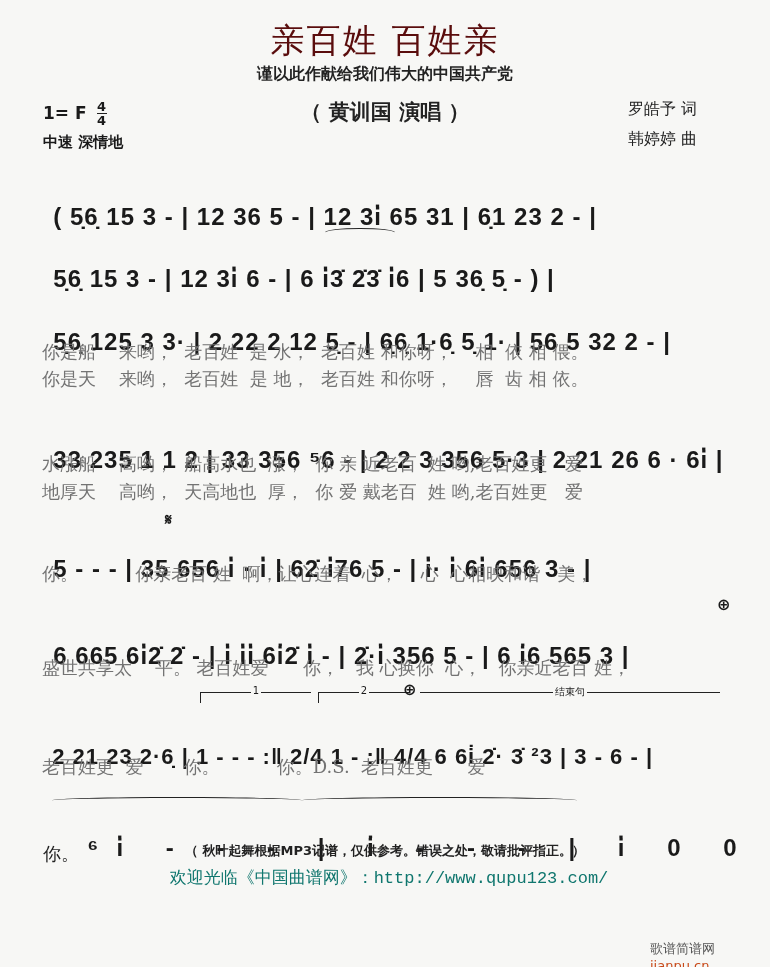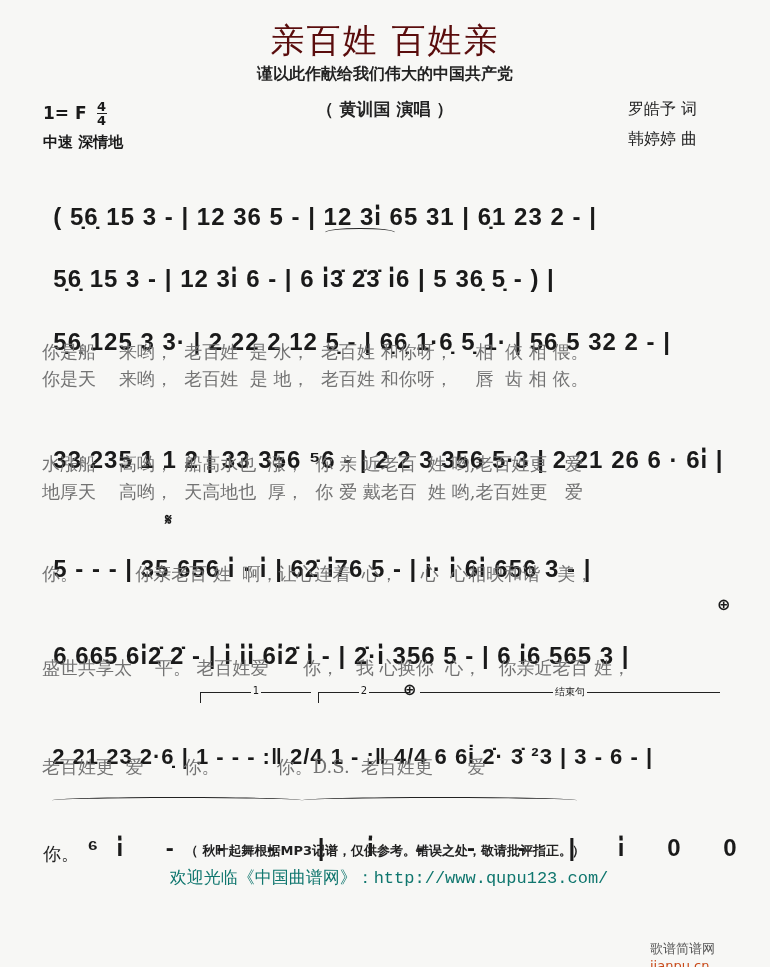--- a/index.html
+++ b/index.html
@@ -15,21 +15,21 @@
     top: 18px; left: 0; width: 770px; text-align: center;
     font-size: 34px; color: #5a0d0d; letter-spacing: 2px;
     font-family: "DejaVu Sans", sans-serif;
   }
   .subtitle {
     top: 64px; left: 0; width: 770px; text-align: center;
     font-size: 16px; font-weight: bold; color: #222;
   }
   .singer {
     top: 98px; left: 0; width: 770px; text-align: center;
-    font-size: 17px; font-weight: bold; color: #222;
+    font-size: 21px; font-weight: bold; color: #222;
   }
   .key { top: 100px; left: 43px; font-size: 17px; font-weight: bold; }
   .timesig {
     display: inline-flex; flex-direction: column; align-items: center;
     font-size: 13px; line-height: 13px; vertical-align: middle; margin-left: 4px;
   }
   .timesig .frac-line { width: 10px; border-top: 1px solid #222; }
   .tempo { top: 133px; left: 43px; font-size: 15px; font-weight: bold; }
   .credit { left: 628px; font-size: 16px; color: #222; font-family: "DejaVu Serif", serif; }
   .lyricist { top: 99px; }

